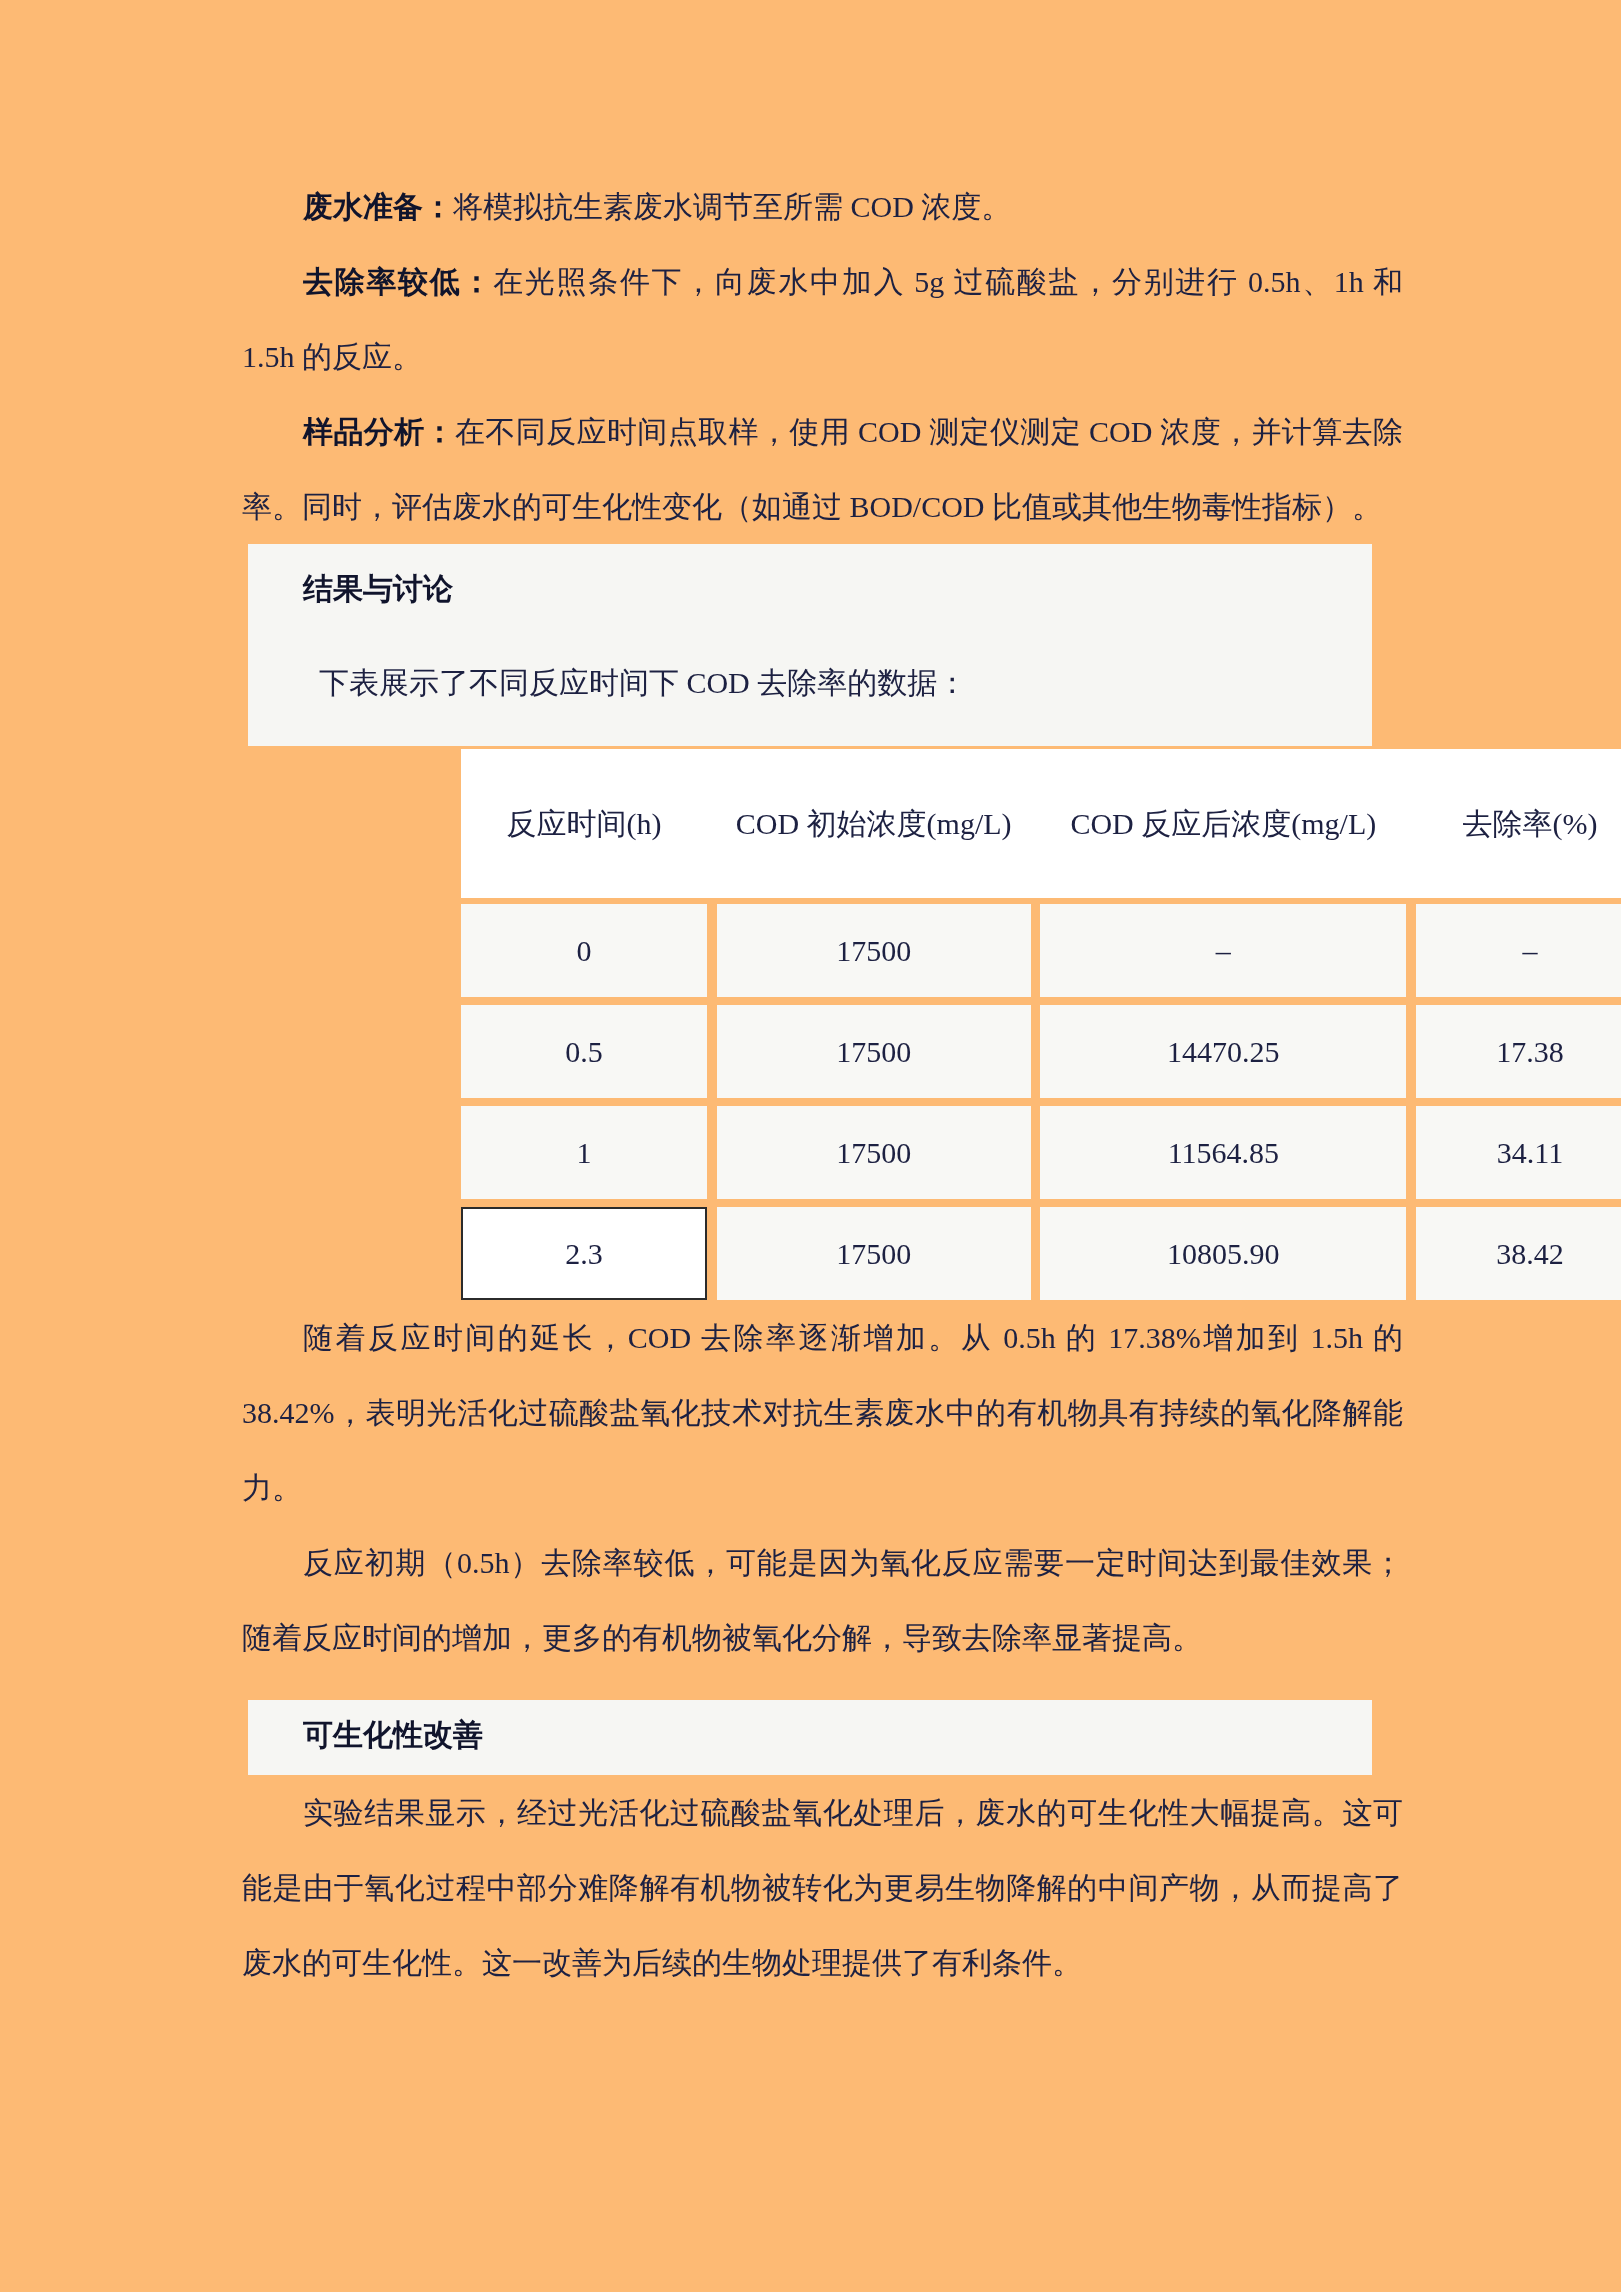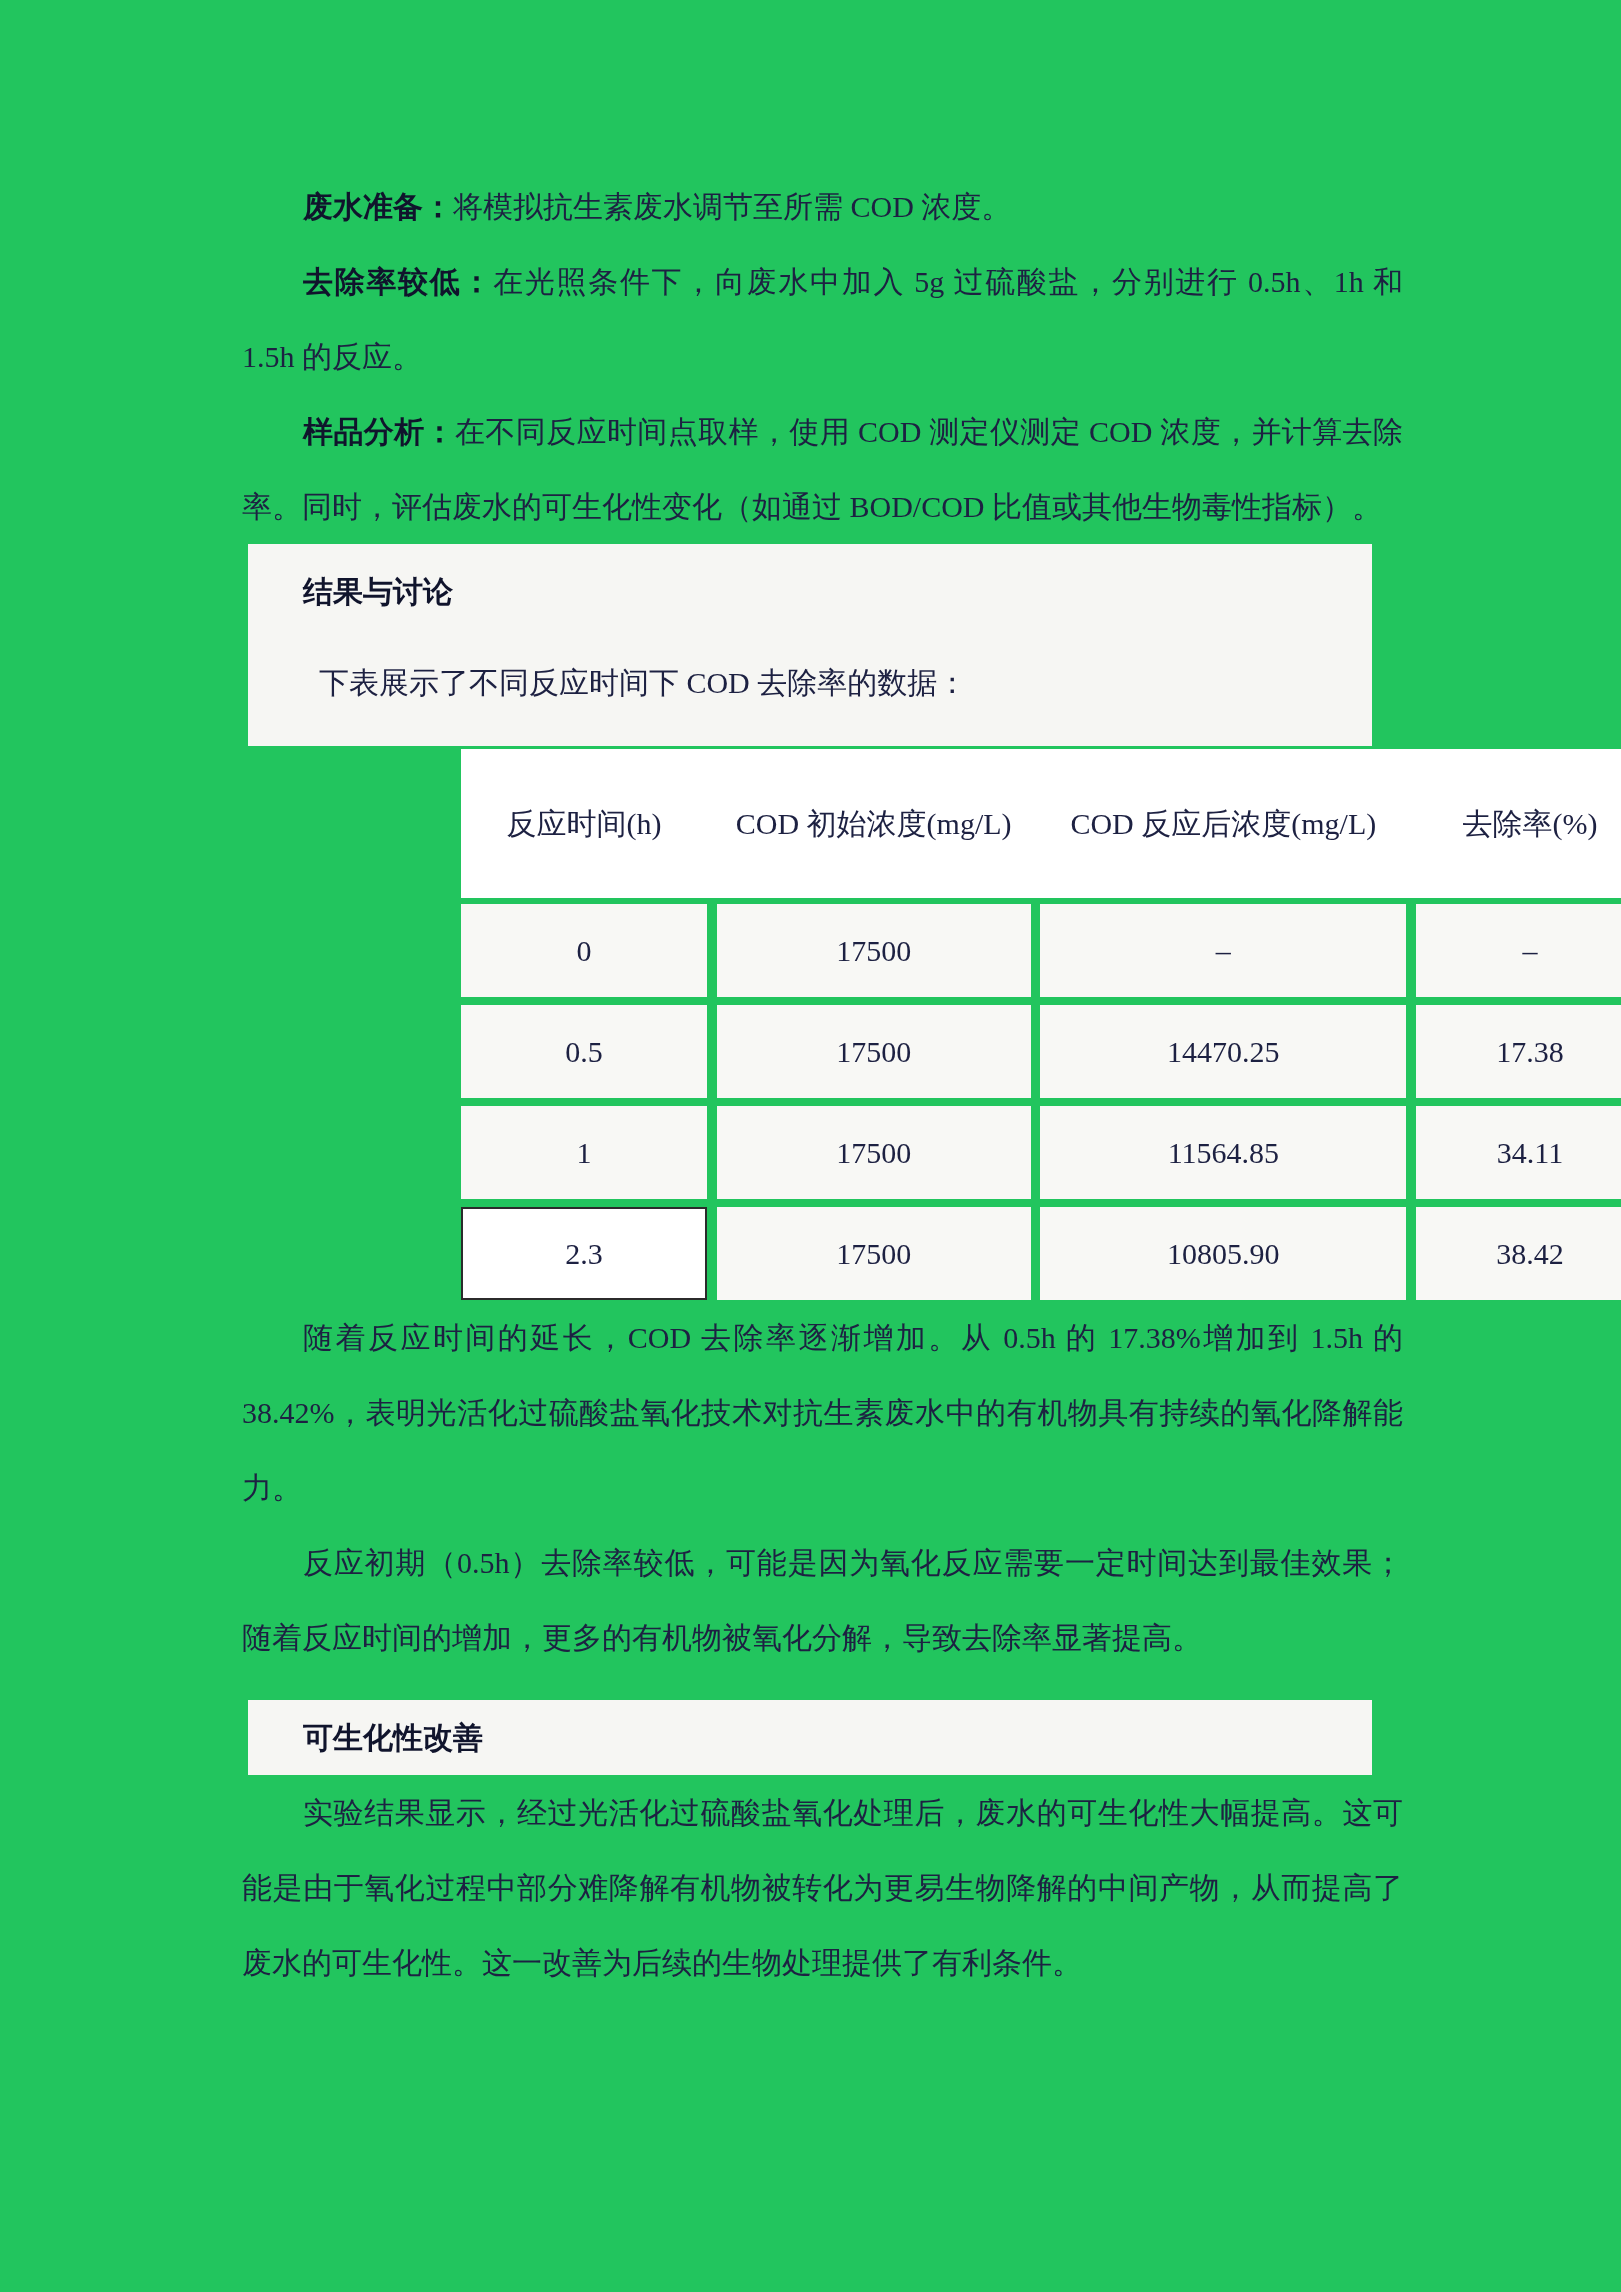--- a/index.html
+++ b/index.html
@@ -1,20 +1,20 @@
 <!DOCTYPE html>
 <html><head>
 <meta charset="utf-8">
 <style>
   html,body{margin:0;padding:0;background:#e8e8e8;}
   .page{
     position:relative;
     width:1621px;height:2293px;
     margin:0 auto;
-    background:#22c55e;
+    background:#fdba74;
     box-sizing:border-box;
     padding-top:169px;
     font-family:"Liberation Serif","DejaVu Serif",serif;
     color:#1d2142;
     font-size:30px;
     line-height:75px;
     overflow:hidden;
   }
   .content{margin-left:242px;width:1161px;}
   .body-p{margin:0;text-indent:61px;text-align:justify;}
@@ -31,21 +31,21 @@
   }
   .shade-band{
     background:#f6f6f3;
     margin-left:5.9px;width:1124px;
     box-sizing:border-box;
     padding:0 19.6px 0 55px;
     margin-top:25.5px;
   }
   h2.doc-h,h3.doc-h{
     margin:0;font-size:30px;line-height:75px;
-    font-family:Liberation Sans, sans-serif;
+    font-family:Liberation Mono, monospace;
     font-weight:700;color:#10142c;
   }
   .block-p{margin:16px;text-indent:0;}
 
   
   .cod-table{
     margin-left:219px;width:1183px;margin-top:3.9px;
   }
   .thead{display:flex;gap:9.8px;height:149px;background:#ffffff;}
   .hcell{

